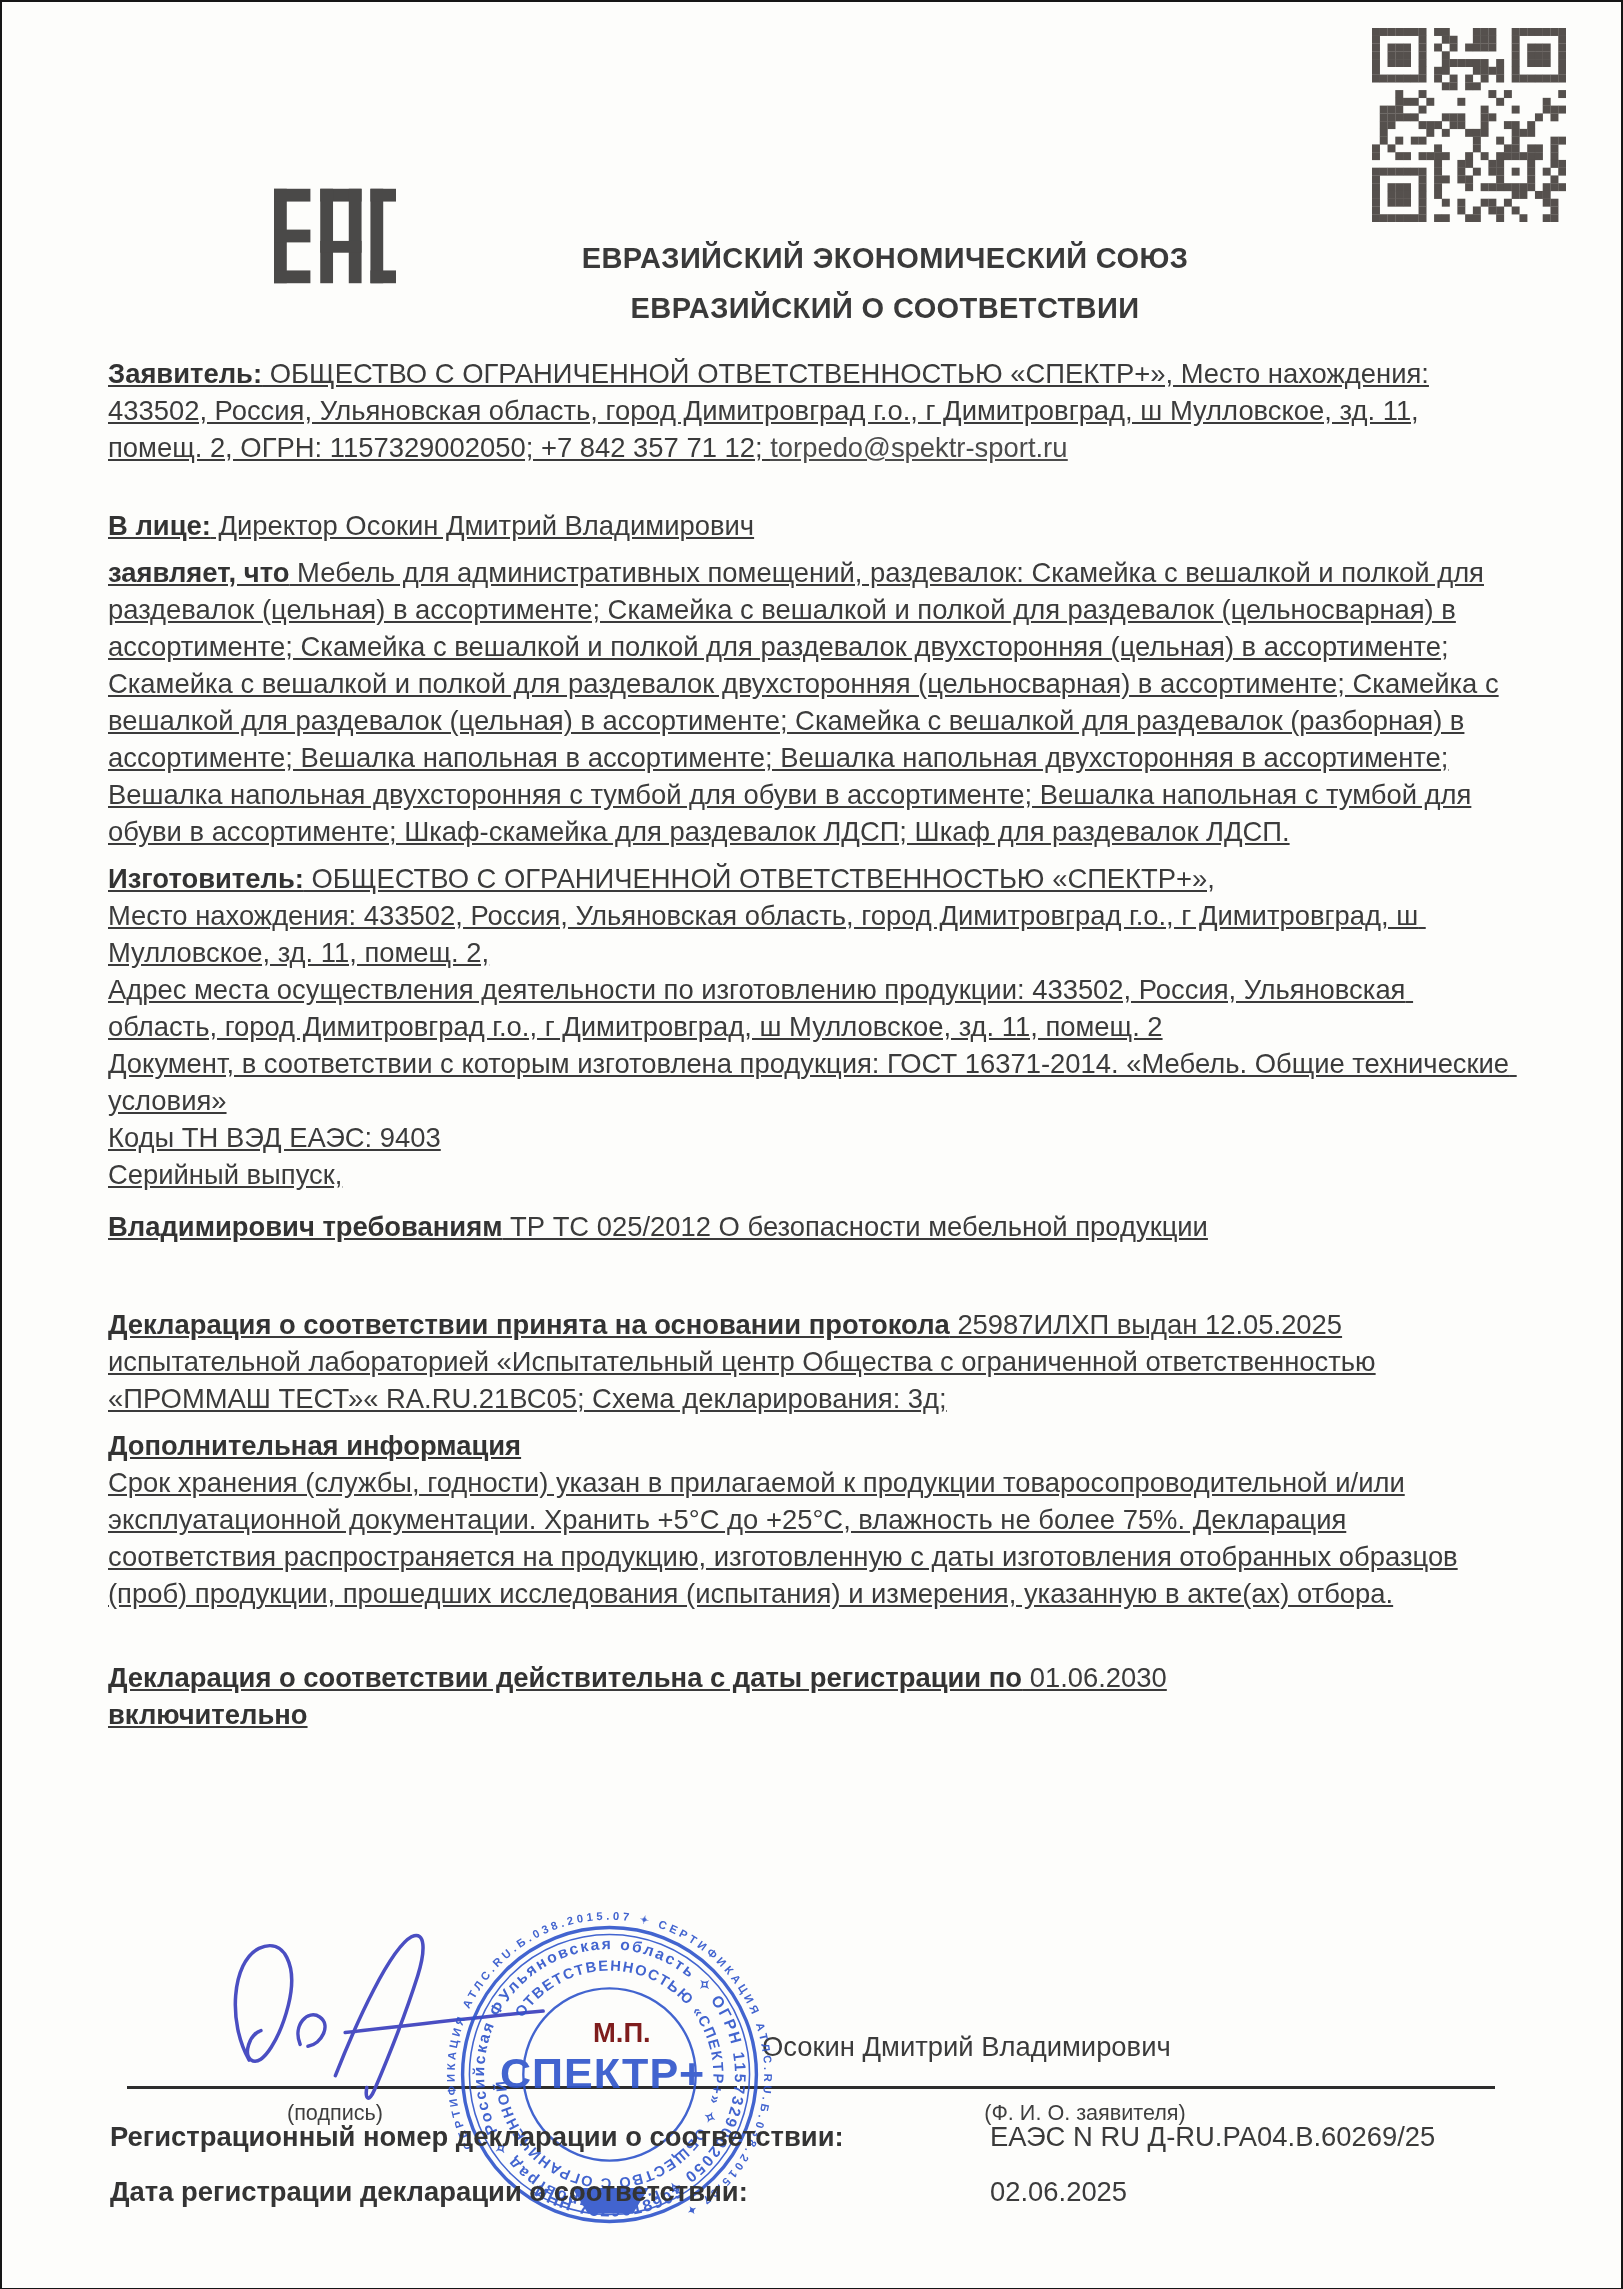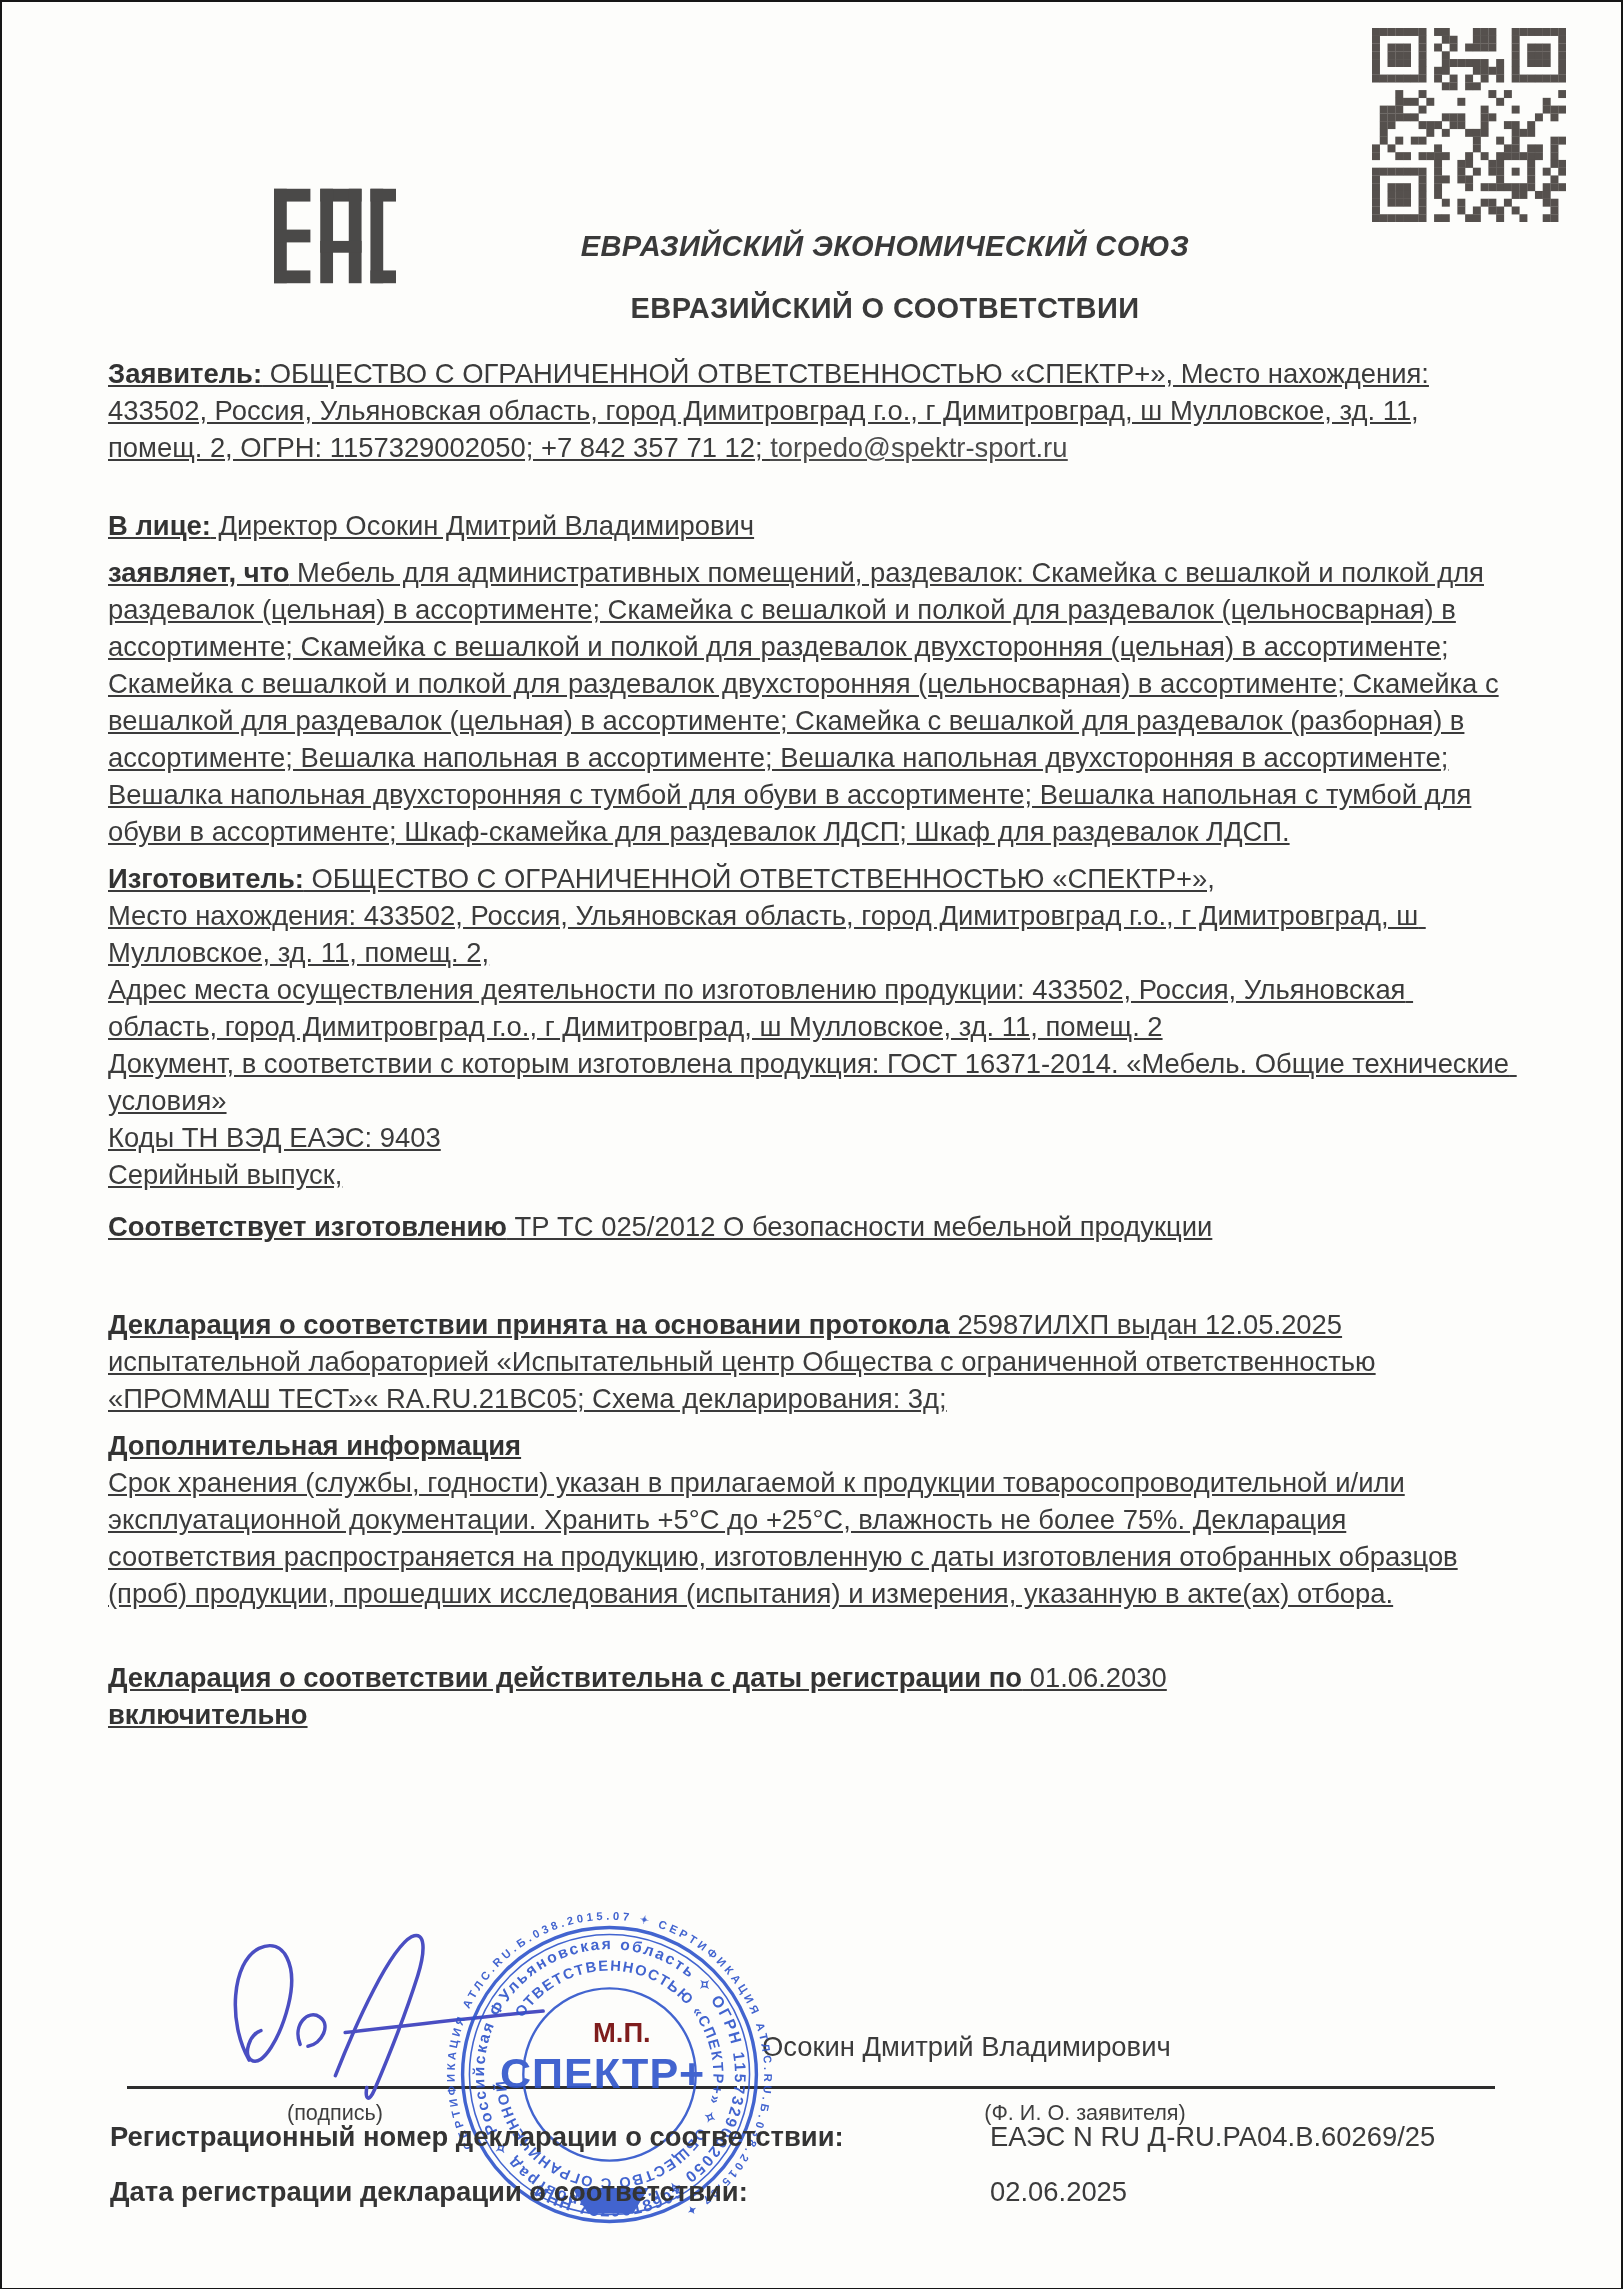--- a/index.html
+++ b/index.html
@@ -16,21 +16,21 @@
   }
   
   .qr-box{position:absolute;left:1370px;top:25.5px;width:194px;height:194px;}
   .eac-box{position:absolute;left:272px;top:186px;width:122px;height:96px;}
   .title{
     position:absolute;left:0;width:100%;
     padding-left:147px;box-sizing:border-box;
     text-align:center;font-weight:700;font-size:29px;color:#3a3a3a;
     letter-spacing:0.4px;
   }
-  .title-union{top:228px;font-style:italic;}
+  .title-union{top:240px;}
   .title-doc{top:290px;}
   
   .content{
     position:absolute;left:106px;top:353px;width:1406px;
     font-size:27.4px;line-height:37px;
   }
   .content p{margin:0;text-decoration:underline;}
   .b{font-weight:700;color:#333;}
   .prewrap{white-space:pre-wrap;}
   .email{color:#4c4c4c;text-decoration:underline;}
@@ -380,21 +380,21 @@
 
     <p class="p-decl"><span class="b">заявляет, что</span><span> Мебель для административных помещений, раздевалок: Скамейка с вешалкой и полкой для раздевалок (цельная) в ассортименте; Скамейка с вешалкой и полкой для раздевалок (цельносварная) в ассортименте; Скамейка с вешалкой и полкой для раздевалок двухсторонняя (цельная) в ассортименте; Скамейка с вешалкой и полкой для раздевалок двухсторонняя (цельносварная) в ассортименте; Скамейка с вешалкой для раздевалок (цельная) в ассортименте; Скамейка с вешалкой для раздевалок (разборная) в ассортименте; Вешалка напольная в ассортименте; Вешалка напольная двухсторонняя в ассортименте; Вешалка напольная двухсторонняя с тумбой для обуви в ассортименте; Вешалка напольная с тумбой для обуви в ассортименте; Шкаф-скамейка для раздевалок ЛДСП; Шкаф для раздевалок ЛДСП.</span></p>
 
     <p class="p-manu"><span class="b">Изготовитель:</span><span class="prewrap"> ОБЩЕСТВО С ОГРАНИЧЕННОЙ ОТВЕТСТВЕННОСТЬЮ «СПЕКТР+»,
 Место нахождения: 433502, Россия, Ульяновская область, город Димитровград г.о., г Димитровград, ш Мулловское, зд. 11, помещ. 2,
 Адрес места осуществления деятельности по изготовлению продукции: 433502, Россия, Ульяновская область, город Димитровград г.о., г Димитровград, ш Мулловское, зд. 11, помещ. 2
 Документ, в соответствии с которым изготовлена продукция: ГОСТ 16371-2014. «Мебель. Общие технические условия»
 Коды ТН ВЭД ЕАЭС: 9403
 Серийный выпуск,</span></p>
 
-    <p class="p-comp"><span class="b">Соответствует изготовлению</span><span> ТР ТС 025/2012 О безопасности мебельной продукции</span></p>
+    <p class="p-comp"><span class="b">Владимирович требованиям</span><span> ТР ТС 025/2012 О безопасности мебельной продукции</span></p>
 
     <p class="p-basis"><span class="b">Декларация о соответствии принята на основании протокола</span><span> 25987ИЛХП выдан 12.05.2025 испытательной лабораторией «Испытательный центр Общества с ограниченной ответственностью «ПРОММАШ ТЕСТ»« RA.RU.21ВС05; Схема декларирования: 3д;</span></p>
 
     <p class="b p-addh">Дополнительная информация</p>
     <p>Срок хранения (службы, годности) указан в прилагаемой к продукции товаросопроводительной и/или эксплуатационной документации. Хранить +5°С до +25°С, влажность не более 75%. Декларация соответствия распространяется на продукцию, изготовленную с даты изготовления отобранных образцов (проб) продукции, прошедших исследования (испытания) и измерения, указанную в акте(ах) отбора.</p>
 
     <p class="p-valid"><span class="b">Декларация о соответствии действительна с даты регистрации по</span><span> 01.06.2030</span><br><span class="b">включительно</span></p>
   </div>
 
   <div class="mp-label">М.П.</div>

